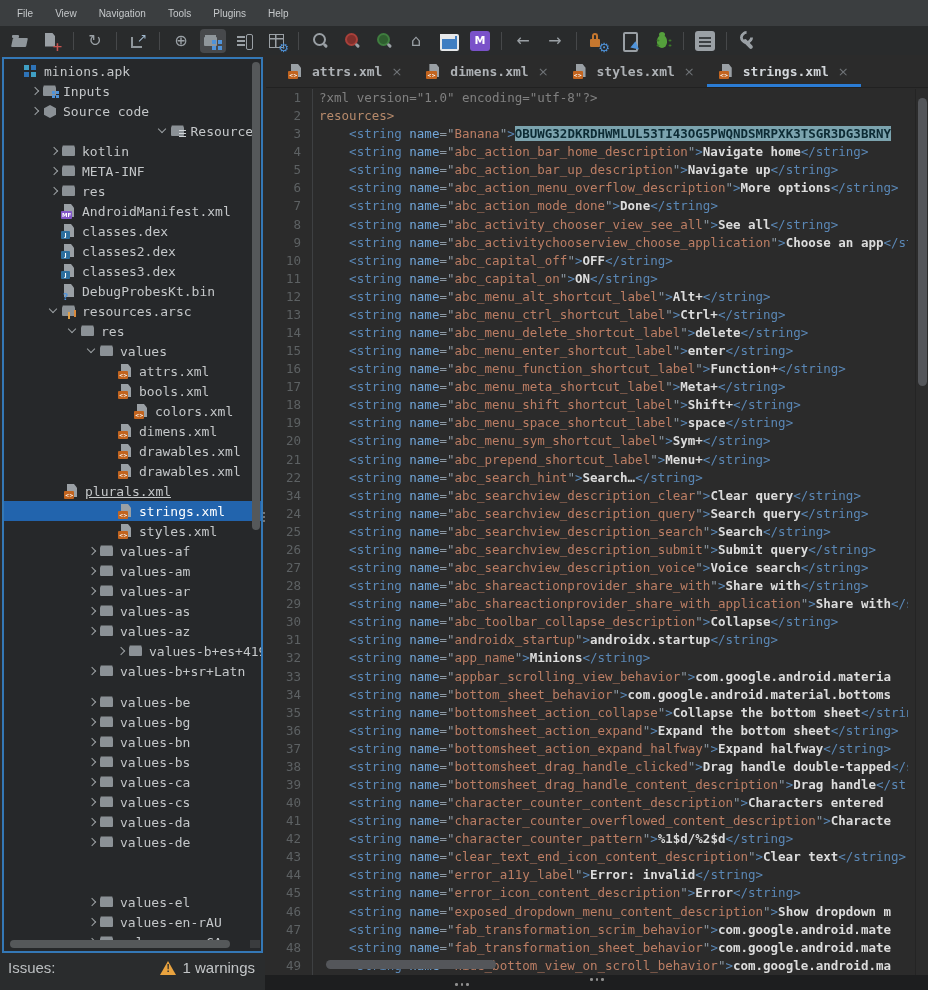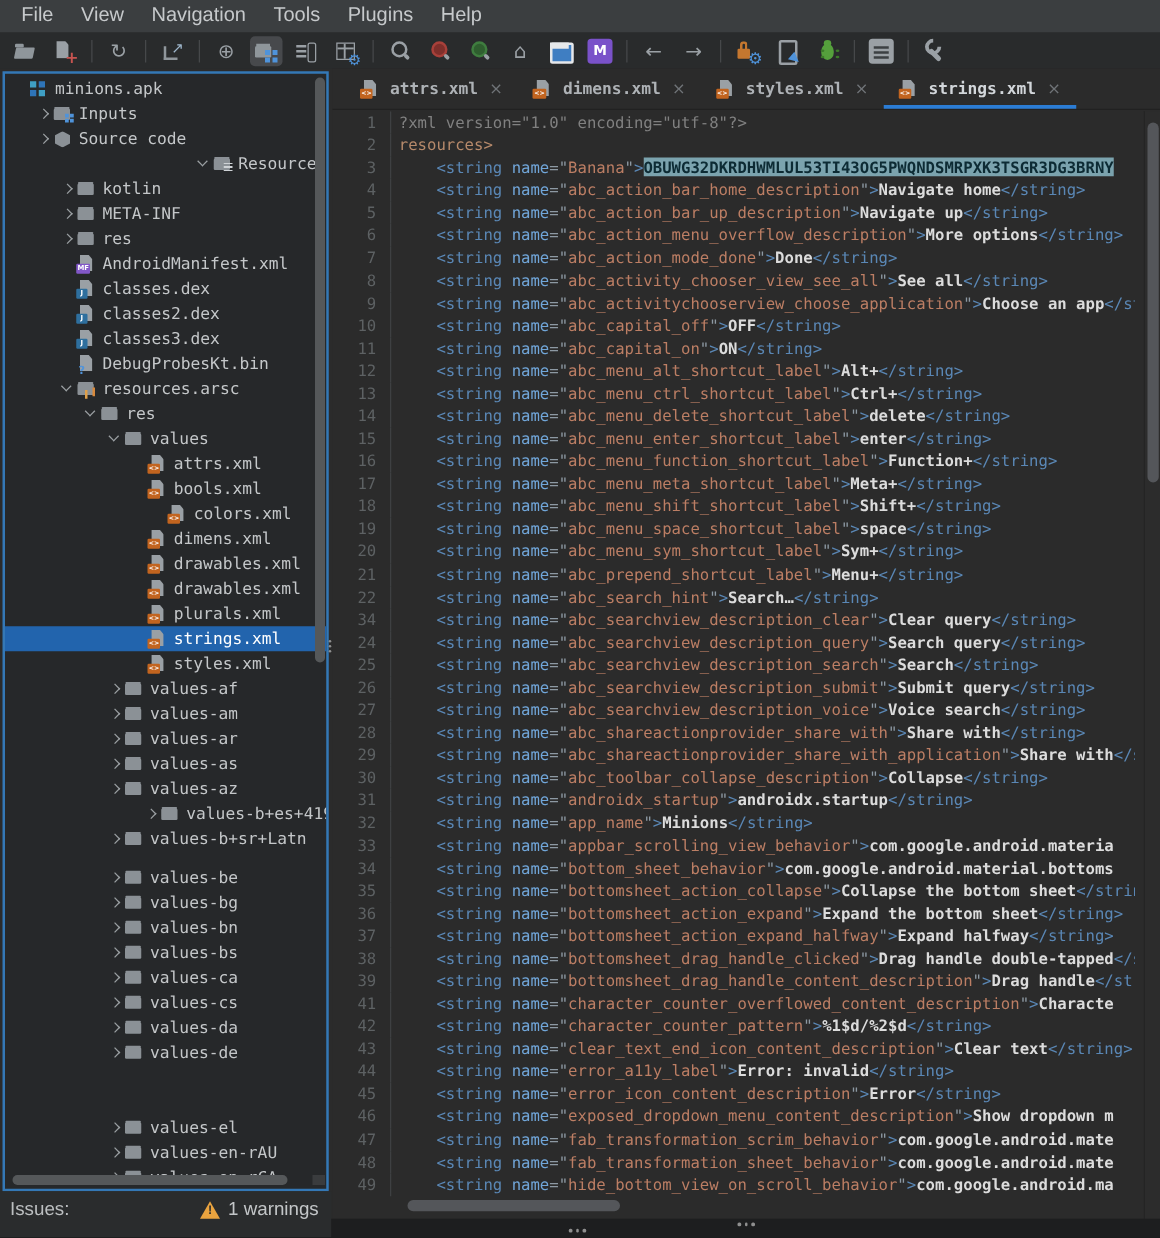--- a/index.html
+++ b/index.html
@@ -4,21 +4,21 @@
 <style>
   * { margin:0; padding:0; box-sizing:border-box; }
   html,body { background:#151617; }
   #window {
     position:relative; width:928px; height:990px; overflow:hidden;
     background:#2b2b2b; font-family:"Liberation Sans",sans-serif; color:#c2c5c7;
   }
   
   #menubar { position:absolute; left:0; top:0; width:928px; height:26px;
     background:#3b3e40; display:flex; align-items:center; padding-left:6px; }
-  .menu-item { padding:3px 11px; font-size:16px; color:#c6c9cb; cursor:default; }
+  .menu-item { padding:3px 11px; font-size:10px; color:#c6c9cb; cursor:default; }
   
   #toolbar { position:absolute; left:0; top:26px; width:928px; height:29px;
     background:#292b2c; display:flex; align-items:center; padding-left:4px; }
   .tbtn { width:26px; height:24px; margin:0 3px; border-radius:4px;
     display:flex; align-items:center; justify-content:center; position:relative; }
   .tbtn.selected { background:#47494c; }
   .tsep { width:1px; height:18px; background:#46484a; margin:0 5px; }
   .ic { position:relative; width:20px; height:20px; display:block; }
   .glyph { font-size:16px; color:#9aa0a5; line-height:20px; text-align:center; display:block;
     font-family:"DejaVu Sans",sans-serif; }
@@ -388,21 +388,21 @@
           </span>
           <span class="tlabel">drawables.xml</span>
         </div>
         <div class="trow" style="padding-left: 100px;">
           <span class="chev none"></span>
           <span class="tic tic-xml pg">
             <span class="badge">&lt;&gt;</span>
           </span>
           <span class="tlabel">drawables.xml</span>
         </div>
-        <div class="trow" style="padding-left: 100px;">
+        <div class="trow" style="padding-left: 46px; text-decoration: underline;">
           <span class="chev none"></span>
           <span class="tic tic-xml pg">
             <span class="badge">&lt;&gt;</span>
           </span>
           <span class="tlabel">plurals.xml</span>
         </div>
         <div class="trow selected" style="padding-left: 100px;">
           <span class="chev none"></span>
           <span class="tic tic-xml pg">
             <span class="badge">&lt;&gt;</span>
@@ -597,20 +597,21 @@
         <div class="cl"><span class="ln">30</span><span class="ct"><span class="s-tag">    &lt;string </span><span class="s-attr">name</span><span class="s-eq">="</span><span class="s-val">abc_toolbar_collapse_description</span><span class="s-eq">"</span><span class="s-tag">&gt;</span><span class="s-txt">Collapse</span><span class="s-tag">&lt;/string&gt;</span></span></div>
         <div class="cl"><span class="ln">31</span><span class="ct"><span class="s-tag">    &lt;string </span><span class="s-attr">name</span><span class="s-eq">="</span><span class="s-val">androidx_startup</span><span class="s-eq">"</span><span class="s-tag">&gt;</span><span class="s-txt">androidx.startup</span><span class="s-tag">&lt;/string&gt;</span></span></div>
         <div class="cl"><span class="ln">32</span><span class="ct"><span class="s-tag">    &lt;string </span><span class="s-attr">name</span><span class="s-eq">="</span><span class="s-val">app_name</span><span class="s-eq">"</span><span class="s-tag">&gt;</span><span class="s-txt">Minions</span><span class="s-tag">&lt;/string&gt;</span></span></div>
         <div class="cl"><span class="ln">33</span><span class="ct"><span class="s-tag">    &lt;string </span><span class="s-attr">name</span><span class="s-eq">="</span><span class="s-val">appbar_scrolling_view_behavior</span><span class="s-eq">"</span><span class="s-tag">&gt;</span><span class="s-txt">com.google.android.materia</span></span></div>
         <div class="cl"><span class="ln">34</span><span class="ct"><span class="s-tag">    &lt;string </span><span class="s-attr">name</span><span class="s-eq">="</span><span class="s-val">bottom_sheet_behavior</span><span class="s-eq">"</span><span class="s-tag">&gt;</span><span class="s-txt">com.google.android.material.bottoms</span></span></div>
         <div class="cl"><span class="ln">35</span><span class="ct"><span class="s-tag">    &lt;string </span><span class="s-attr">name</span><span class="s-eq">="</span><span class="s-val">bottomsheet_action_collapse</span><span class="s-eq">"</span><span class="s-tag">&gt;</span><span class="s-txt">Collapse the bottom sheet</span><span class="s-tag">&lt;/string&gt;</span></span></div>
         <div class="cl"><span class="ln">36</span><span class="ct"><span class="s-tag">    &lt;string </span><span class="s-attr">name</span><span class="s-eq">="</span><span class="s-val">bottomsheet_action_expand</span><span class="s-eq">"</span><span class="s-tag">&gt;</span><span class="s-txt">Expand the bottom sheet</span><span class="s-tag">&lt;/string&gt;</span></span></div>
         <div class="cl"><span class="ln">37</span><span class="ct"><span class="s-tag">    &lt;string </span><span class="s-attr">name</span><span class="s-eq">="</span><span class="s-val">bottomsheet_action_expand_halfway</span><span class="s-eq">"</span><span class="s-tag">&gt;</span><span class="s-txt">Expand halfway</span><span class="s-tag">&lt;/string&gt;</span></span></div>
         <div class="cl"><span class="ln">38</span><span class="ct"><span class="s-tag">    &lt;string </span><span class="s-attr">name</span><span class="s-eq">="</span><span class="s-val">bottomsheet_drag_handle_clicked</span><span class="s-eq">"</span><span class="s-tag">&gt;</span><span class="s-txt">Drag handle double-tapped</span><span class="s-tag">&lt;/string&gt;</span></span></div>
         <div class="cl"><span class="ln">39</span><span class="ct"><span class="s-tag">    &lt;string </span><span class="s-attr">name</span><span class="s-eq">="</span><span class="s-val">bottomsheet_drag_handle_content_description</span><span class="s-eq">"</span><span class="s-tag">&gt;</span><span class="s-txt">Drag handle</span><span class="s-tag">&lt;/string&gt;</span></span></div>
+        <div class="cl"><span class="ln">40</span><span class="ct"><span class="s-tag">    &lt;string </span><span class="s-attr">name</span><span class="s-eq">="</span><span class="s-val">character_counter_content_description</span><span class="s-eq">"</span><span class="s-tag">&gt;</span><span class="s-txt">Characters entered </span></span></div>
         <div class="cl"><span class="ln">41</span><span class="ct"><span class="s-tag">    &lt;string </span><span class="s-attr">name</span><span class="s-eq">="</span><span class="s-val">character_counter_overflowed_content_description</span><span class="s-eq">"</span><span class="s-tag">&gt;</span><span class="s-txt">Characte</span></span></div>
         <div class="cl"><span class="ln">42</span><span class="ct"><span class="s-tag">    &lt;string </span><span class="s-attr">name</span><span class="s-eq">="</span><span class="s-val">character_counter_pattern</span><span class="s-eq">"</span><span class="s-tag">&gt;</span><span class="s-txt">%1$d/%2$d</span><span class="s-tag">&lt;/string&gt;</span></span></div>
         <div class="cl"><span class="ln">43</span><span class="ct"><span class="s-tag">    &lt;string </span><span class="s-attr">name</span><span class="s-eq">="</span><span class="s-val">clear_text_end_icon_content_description</span><span class="s-eq">"</span><span class="s-tag">&gt;</span><span class="s-txt">Clear text</span><span class="s-tag">&lt;/string&gt;</span></span></div>
         <div class="cl"><span class="ln">44</span><span class="ct"><span class="s-tag">    &lt;string </span><span class="s-attr">name</span><span class="s-eq">="</span><span class="s-val">error_a11y_label</span><span class="s-eq">"</span><span class="s-tag">&gt;</span><span class="s-txt">Error: invalid</span><span class="s-tag">&lt;/string&gt;</span></span></div>
         <div class="cl"><span class="ln">45</span><span class="ct"><span class="s-tag">    &lt;string </span><span class="s-attr">name</span><span class="s-eq">="</span><span class="s-val">error_icon_content_description</span><span class="s-eq">"</span><span class="s-tag">&gt;</span><span class="s-txt">Error</span><span class="s-tag">&lt;/string&gt;</span></span></div>
         <div class="cl"><span class="ln">46</span><span class="ct"><span class="s-tag">    &lt;string </span><span class="s-attr">name</span><span class="s-eq">="</span><span class="s-val">exposed_dropdown_menu_content_description</span><span class="s-eq">"</span><span class="s-tag">&gt;</span><span class="s-txt">Show dropdown m</span></span></div>
         <div class="cl"><span class="ln">47</span><span class="ct"><span class="s-tag">    &lt;string </span><span class="s-attr">name</span><span class="s-eq">="</span><span class="s-val">fab_transformation_scrim_behavior</span><span class="s-eq">"</span><span class="s-tag">&gt;</span><span class="s-txt">com.google.android.mate</span></span></div>
         <div class="cl"><span class="ln">48</span><span class="ct"><span class="s-tag">    &lt;string </span><span class="s-attr">name</span><span class="s-eq">="</span><span class="s-val">fab_transformation_sheet_behavior</span><span class="s-eq">"</span><span class="s-tag">&gt;</span><span class="s-txt">com.google.android.mate</span></span></div>
         <div class="cl"><span class="ln">49</span><span class="ct"><span class="s-tag">    &lt;string </span><span class="s-attr">name</span><span class="s-eq">="</span><span class="s-val">hide_bottom_view_on_scroll_behavior</span><span class="s-eq">"</span><span class="s-tag">&gt;</span><span class="s-txt">com.google.android.ma</span></span></div>
       </div>

